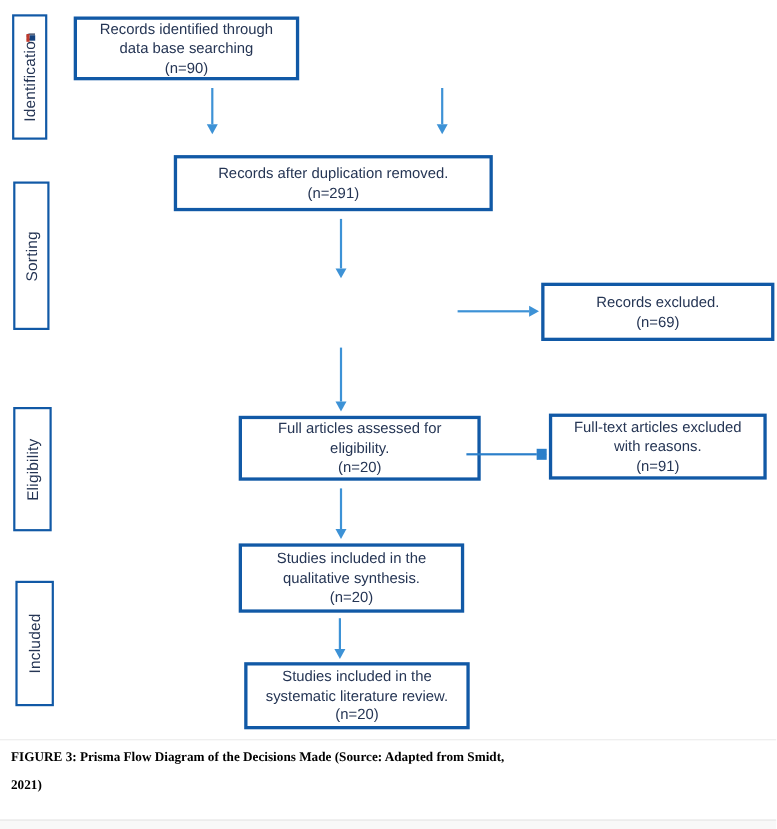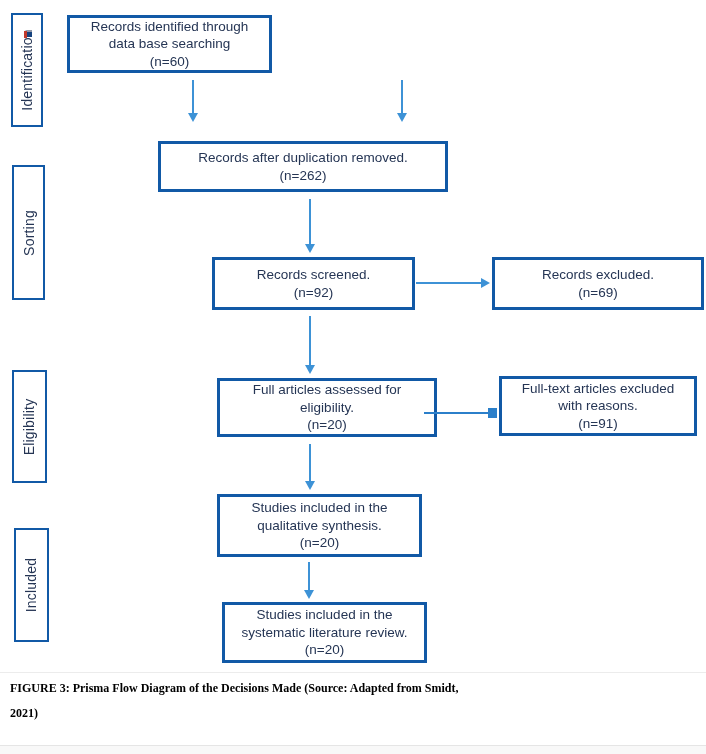--- a/index.html
+++ b/index.html
@@ -79,29 +79,25 @@
   <div class="stage" style="left:12px;top:370px;width:35px;height:113px">
     <span class="stage-text">Eligibility</span>
   </div>
   <div class="stage" style="left:14px;top:528px;width:35px;height:114px">
     <span class="stage-text">Included</span>
   </div>
 
   <div class="node" style="left:67px;top:15px;width:205px;height:58px">
     <span class="node-text">Records identified through
 data base searching
-(n=60)</span>
+(n=90)</span>
   </div>
   <div class="node" style="left:158px;top:141px;width:290px;height:51px">
     <span class="node-text">Records after duplication removed.
-(n=262)</span>
-  </div>
-  <div class="node" style="left:212px;top:257px;width:203px;height:53px">
-    <span class="node-text">Records screened.
-(n=92)</span>
+(n=291)</span>
   </div>
   <div class="node" style="left:492px;top:257px;width:212px;height:53px">
     <span class="node-text">Records excluded.
 (n=69)</span>
   </div>
   <div class="node" style="left:217px;top:378px;width:220px;height:59px">
     <span class="node-text">Full articles assessed for
 eligibility.
 (n=20)</span>
   </div>

